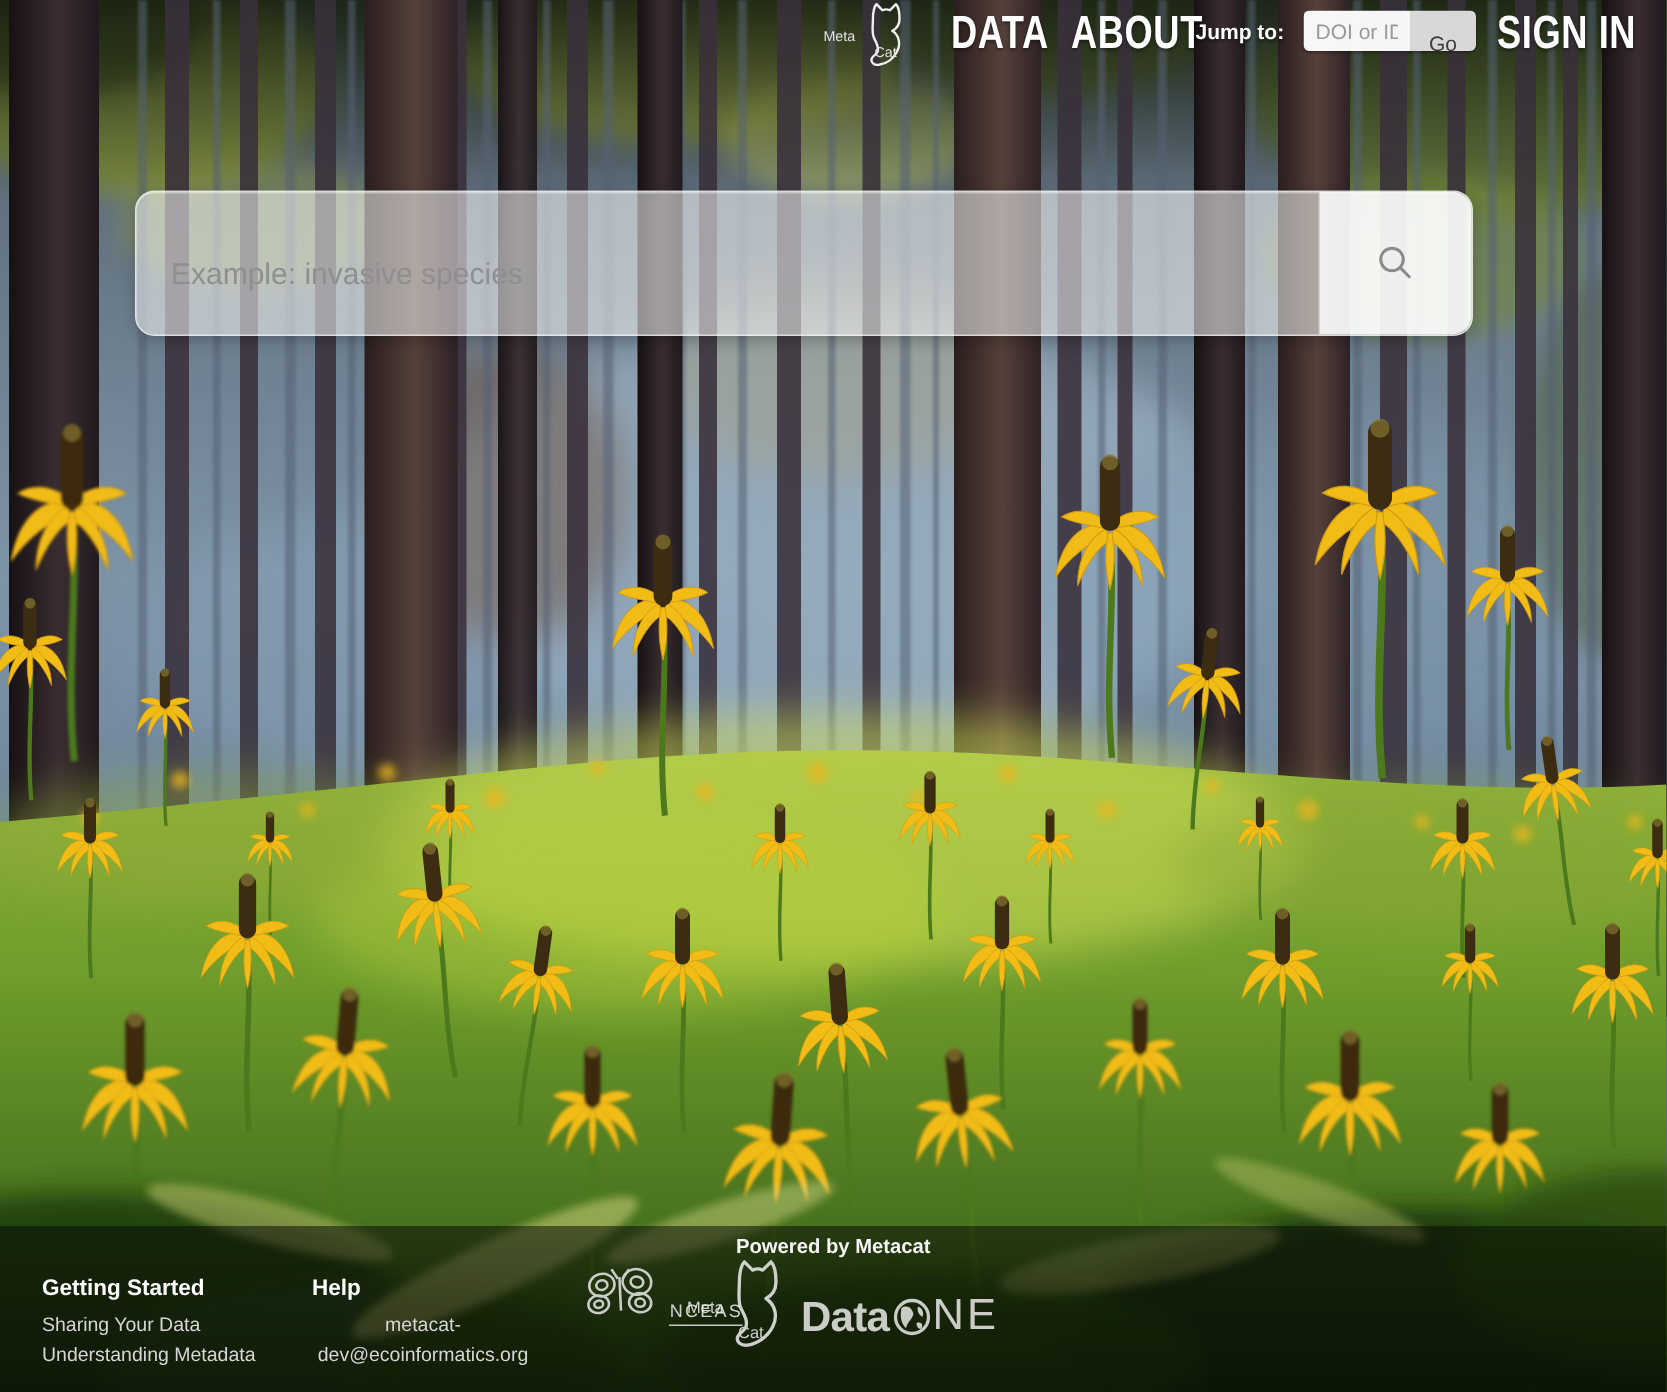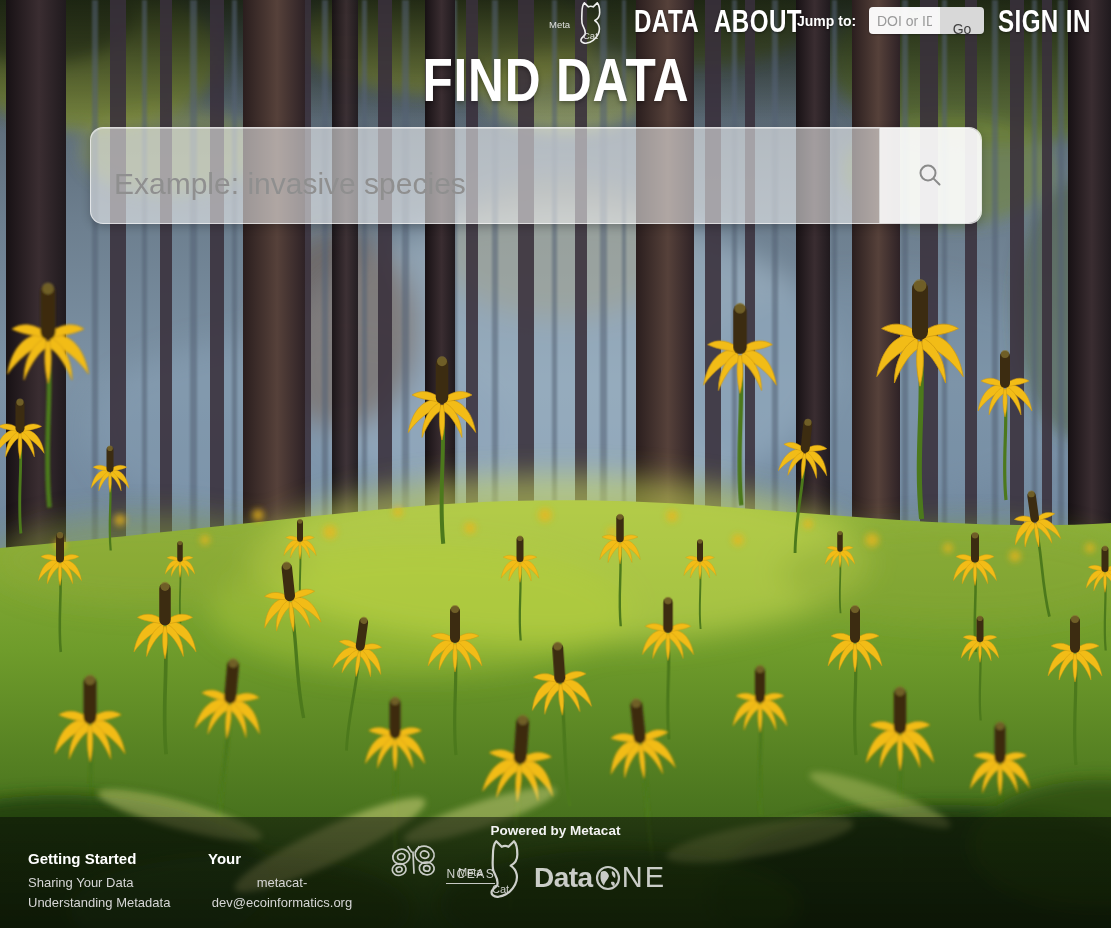--- a/index.html
+++ b/index.html
@@ -42,21 +42,21 @@
   
   .hero-title{position:absolute;left:0;top:44px;width:100%;margin:0;text-align:center;
               z-index:20;color:#fff;font-size:62px;
               text-shadow:0 2px 6px rgba(0,0,0,.35);}
   .searchwrap{position:absolute;left:90px;top:127px;width:892px;height:97px;z-index:20;
               border-radius:13px;background:rgba(250,250,250,.55);
               border:1px solid rgba(255,255,255,.6);
               box-shadow:inset 0 1px 0 rgba(255,255,255,.4),0 3px 10px rgba(0,0,0,.22);}
   .search-input{position:absolute;left:0;top:0;width:790px;height:100%;border:none;
                 outline:none;background:transparent;padding:16px 10px 0 23px;
-                font-size:30px;color:#4a4a4a;font-family:"Liberation Sans",sans-serif;}
+                font-size:20px;color:#4a4a4a;font-family:"Liberation Sans",sans-serif;}
   .search-input::placeholder{color:#8f8f8f;}
   .search-btn{position:absolute;right:0;top:0;width:102px;height:100%;border:none;
               cursor:pointer;background:rgba(255,255,255,.82);
               border-left:1px solid rgba(170,170,170,.35);
               border-radius:0 13px 13px 0;display:flex;align-items:center;
               justify-content:center;}
 
   
   .footer{position:absolute;left:0;top:817px;width:100%;height:111px;z-index:30;
           background:linear-gradient(rgba(8,10,6,.52),rgba(4,5,3,.68));color:#fff;padding-left:24px;}
@@ -338,44 +338,41 @@
       <span class="cond">ABOUT</span></a>
     <span class="jump-label">Jump to:</span>
     <div class="jump-box">
       <input class="jump-input" type="text" placeholder="DOI or ID" style="">
       <button class="jump-go">Go</button>
     </div>
     <a class="navlink nl-signin">
       <span class="cond">SIGN IN</span></a>
   </header>
 
-  <h1 class="hero-title">
-    <span class="cond-c">FIND DATA</span>
-  </h1>
   <div class="searchwrap">
     <input class="search-input" type="text" placeholder="Example: invasive species" style="">
     <button class="search-btn">
       <svg width="27" height="27" viewBox="0 0 27 27">
         <circle cx="11" cy="11" r="7.5" fill="none" stroke="#8a8a8a" stroke-width="2"></circle>
         <line x1="16.6" y1="16.6" x2="22.5" y2="22.5" stroke="#8a8a8a" stroke-width="2" stroke-linecap="round"></line>
       </svg>
     </button>
   </div>
 
   <footer class="footer">
     <div class="powered">Powered by Metacat</div>
 
     <div class="fcol col-gs">
       <h4>Getting Started</h4>
       <a>Sharing Your Data</a>
       <a>Understanding Metadata</a>
     </div>
 
     <div class="fcol col-help">
-      <h4>Your</h4>
+      <h4>Help</h4>
       <a>metacat-dev@ecoinformatics.org</a>
     </div>
 
     <div class="logo-nceas">
       <svg width="56" height="34" viewBox="0 0 52 32" fill="none" stroke="#e8e8e8" stroke-width="1.6">
         <ellipse cx="14" cy="12" rx="8" ry="7" transform="rotate(-15 14 12)"></ellipse>
         <ellipse cx="14" cy="12" rx="3.5" ry="3" transform="rotate(-15 14 12)"></ellipse>
         <ellipse cx="12" cy="24" rx="6.5" ry="5.5" transform="rotate(-10 12 24)"></ellipse>
         <ellipse cx="12" cy="24" rx="2.8" ry="2.3" transform="rotate(-10 12 24)"></ellipse>
         <ellipse cx="36" cy="10" rx="9" ry="8" transform="rotate(12 36 10)"></ellipse>

